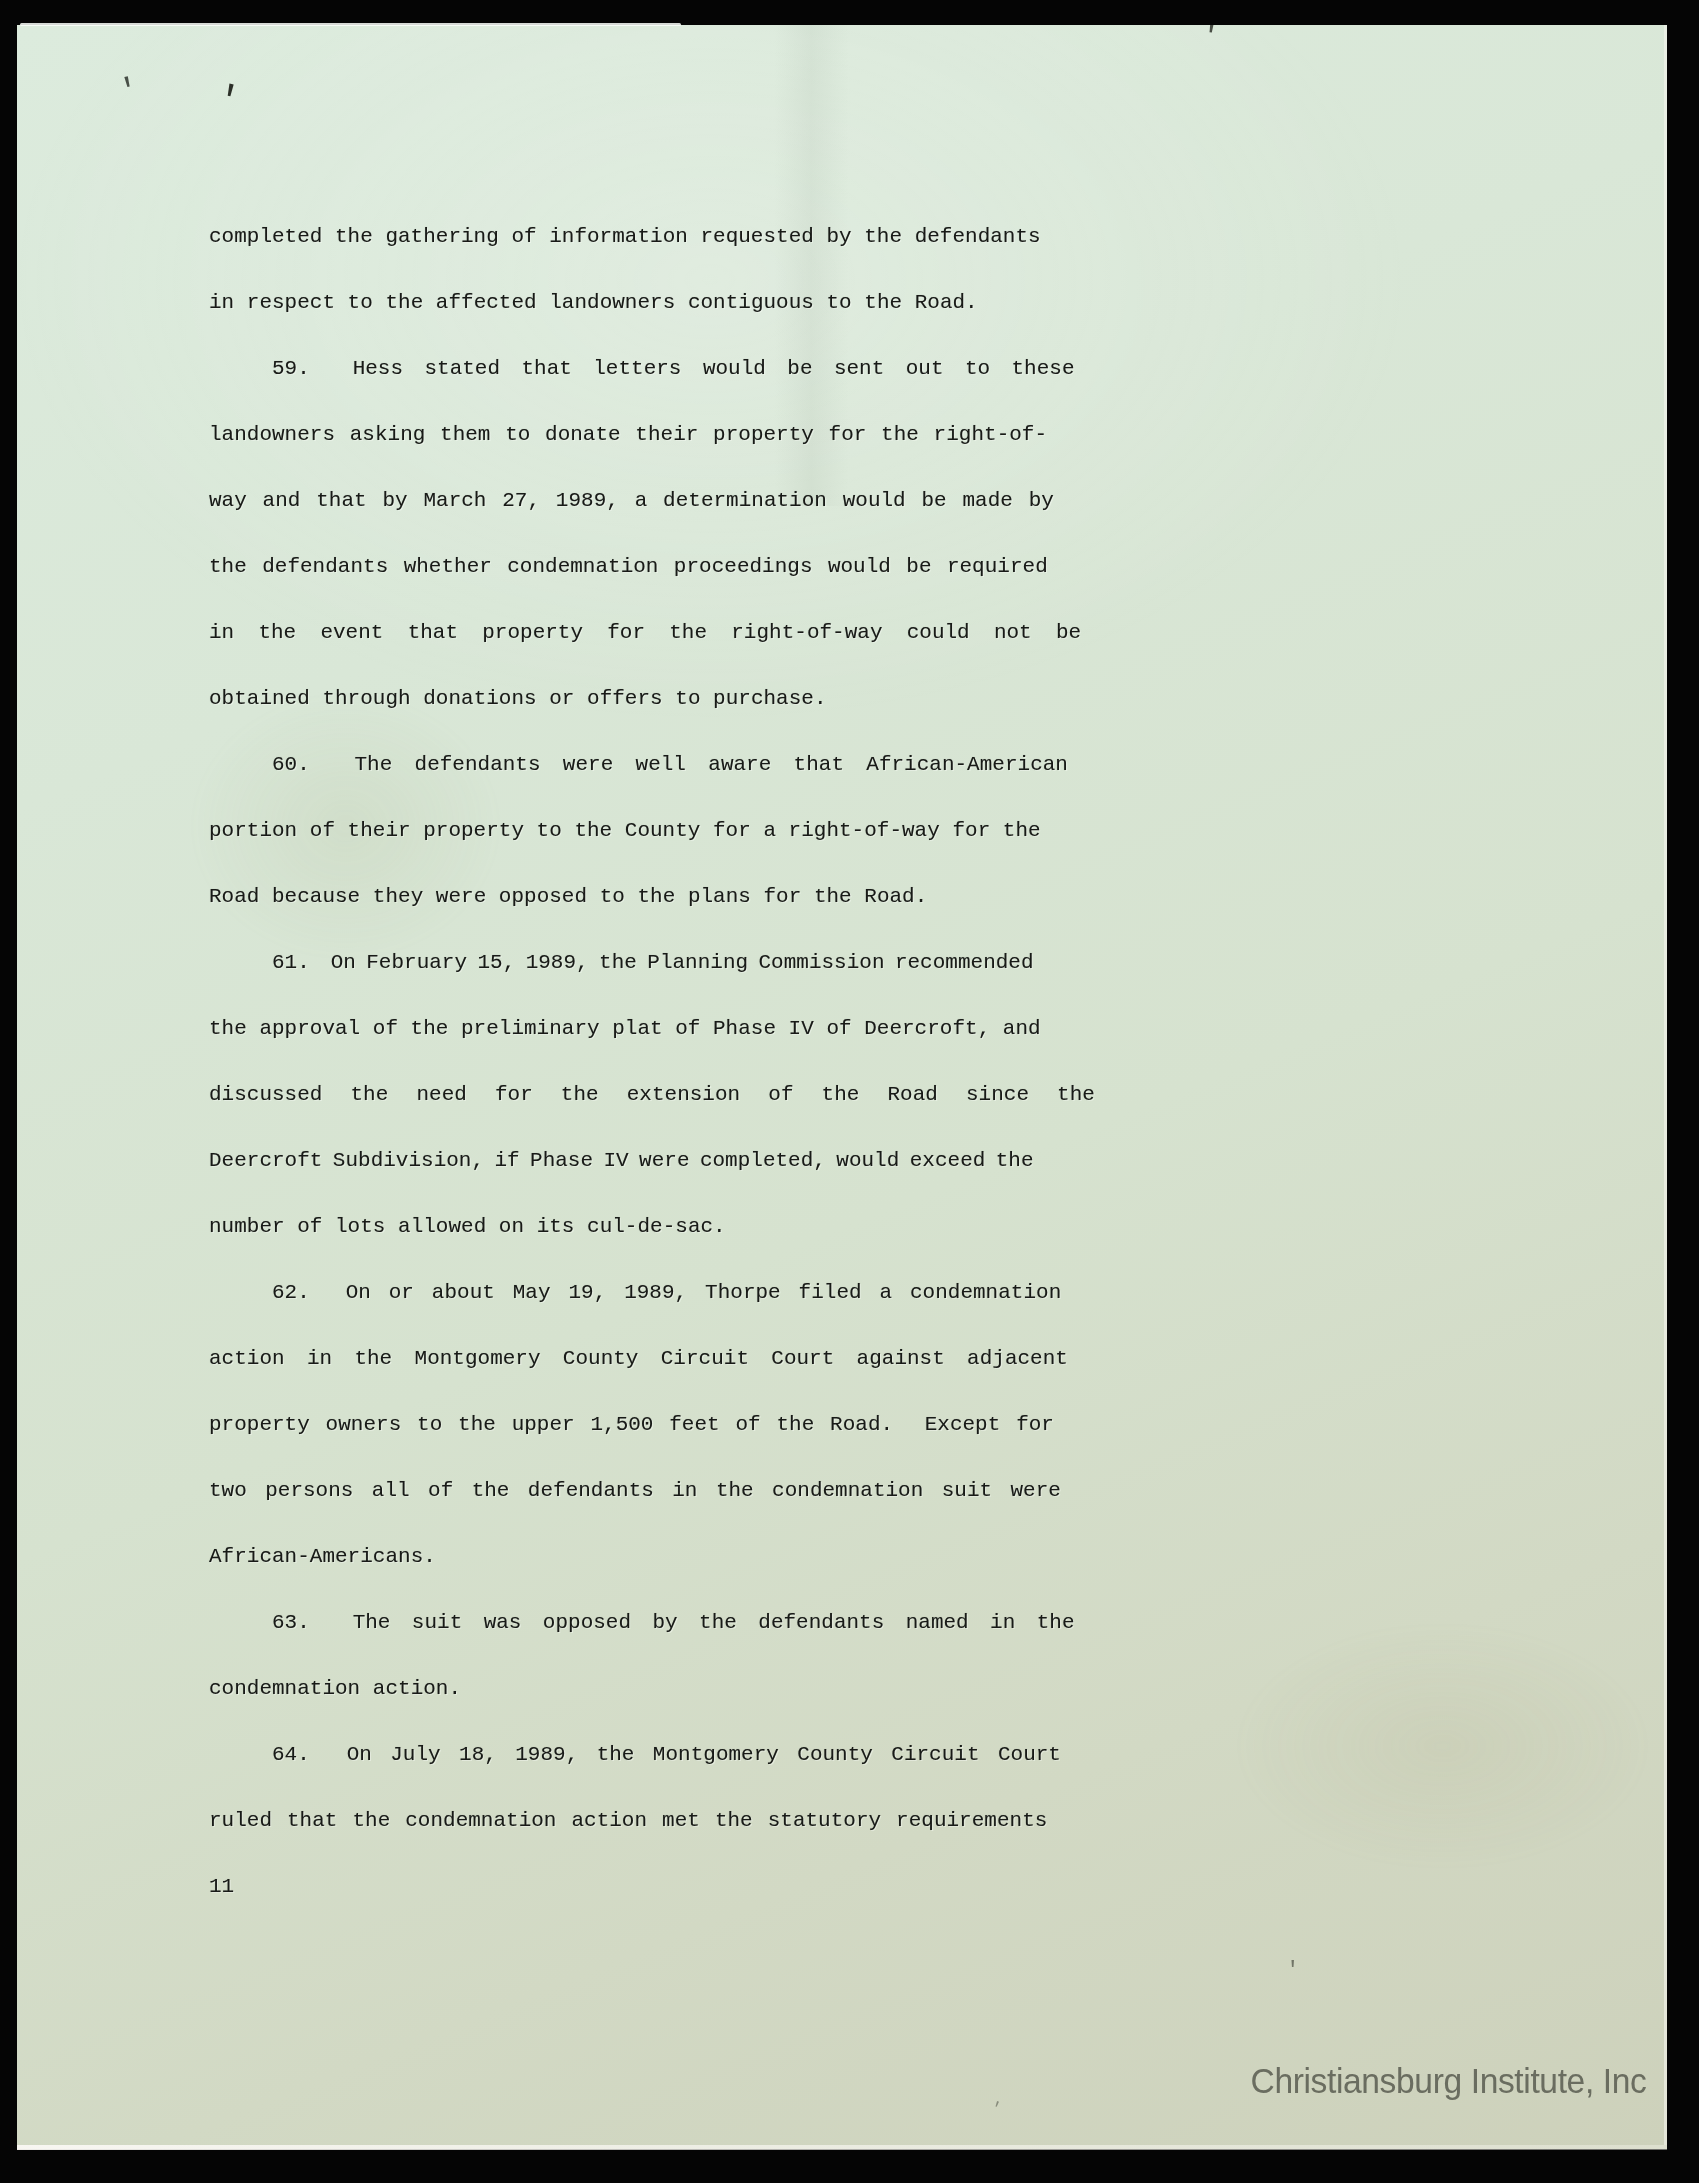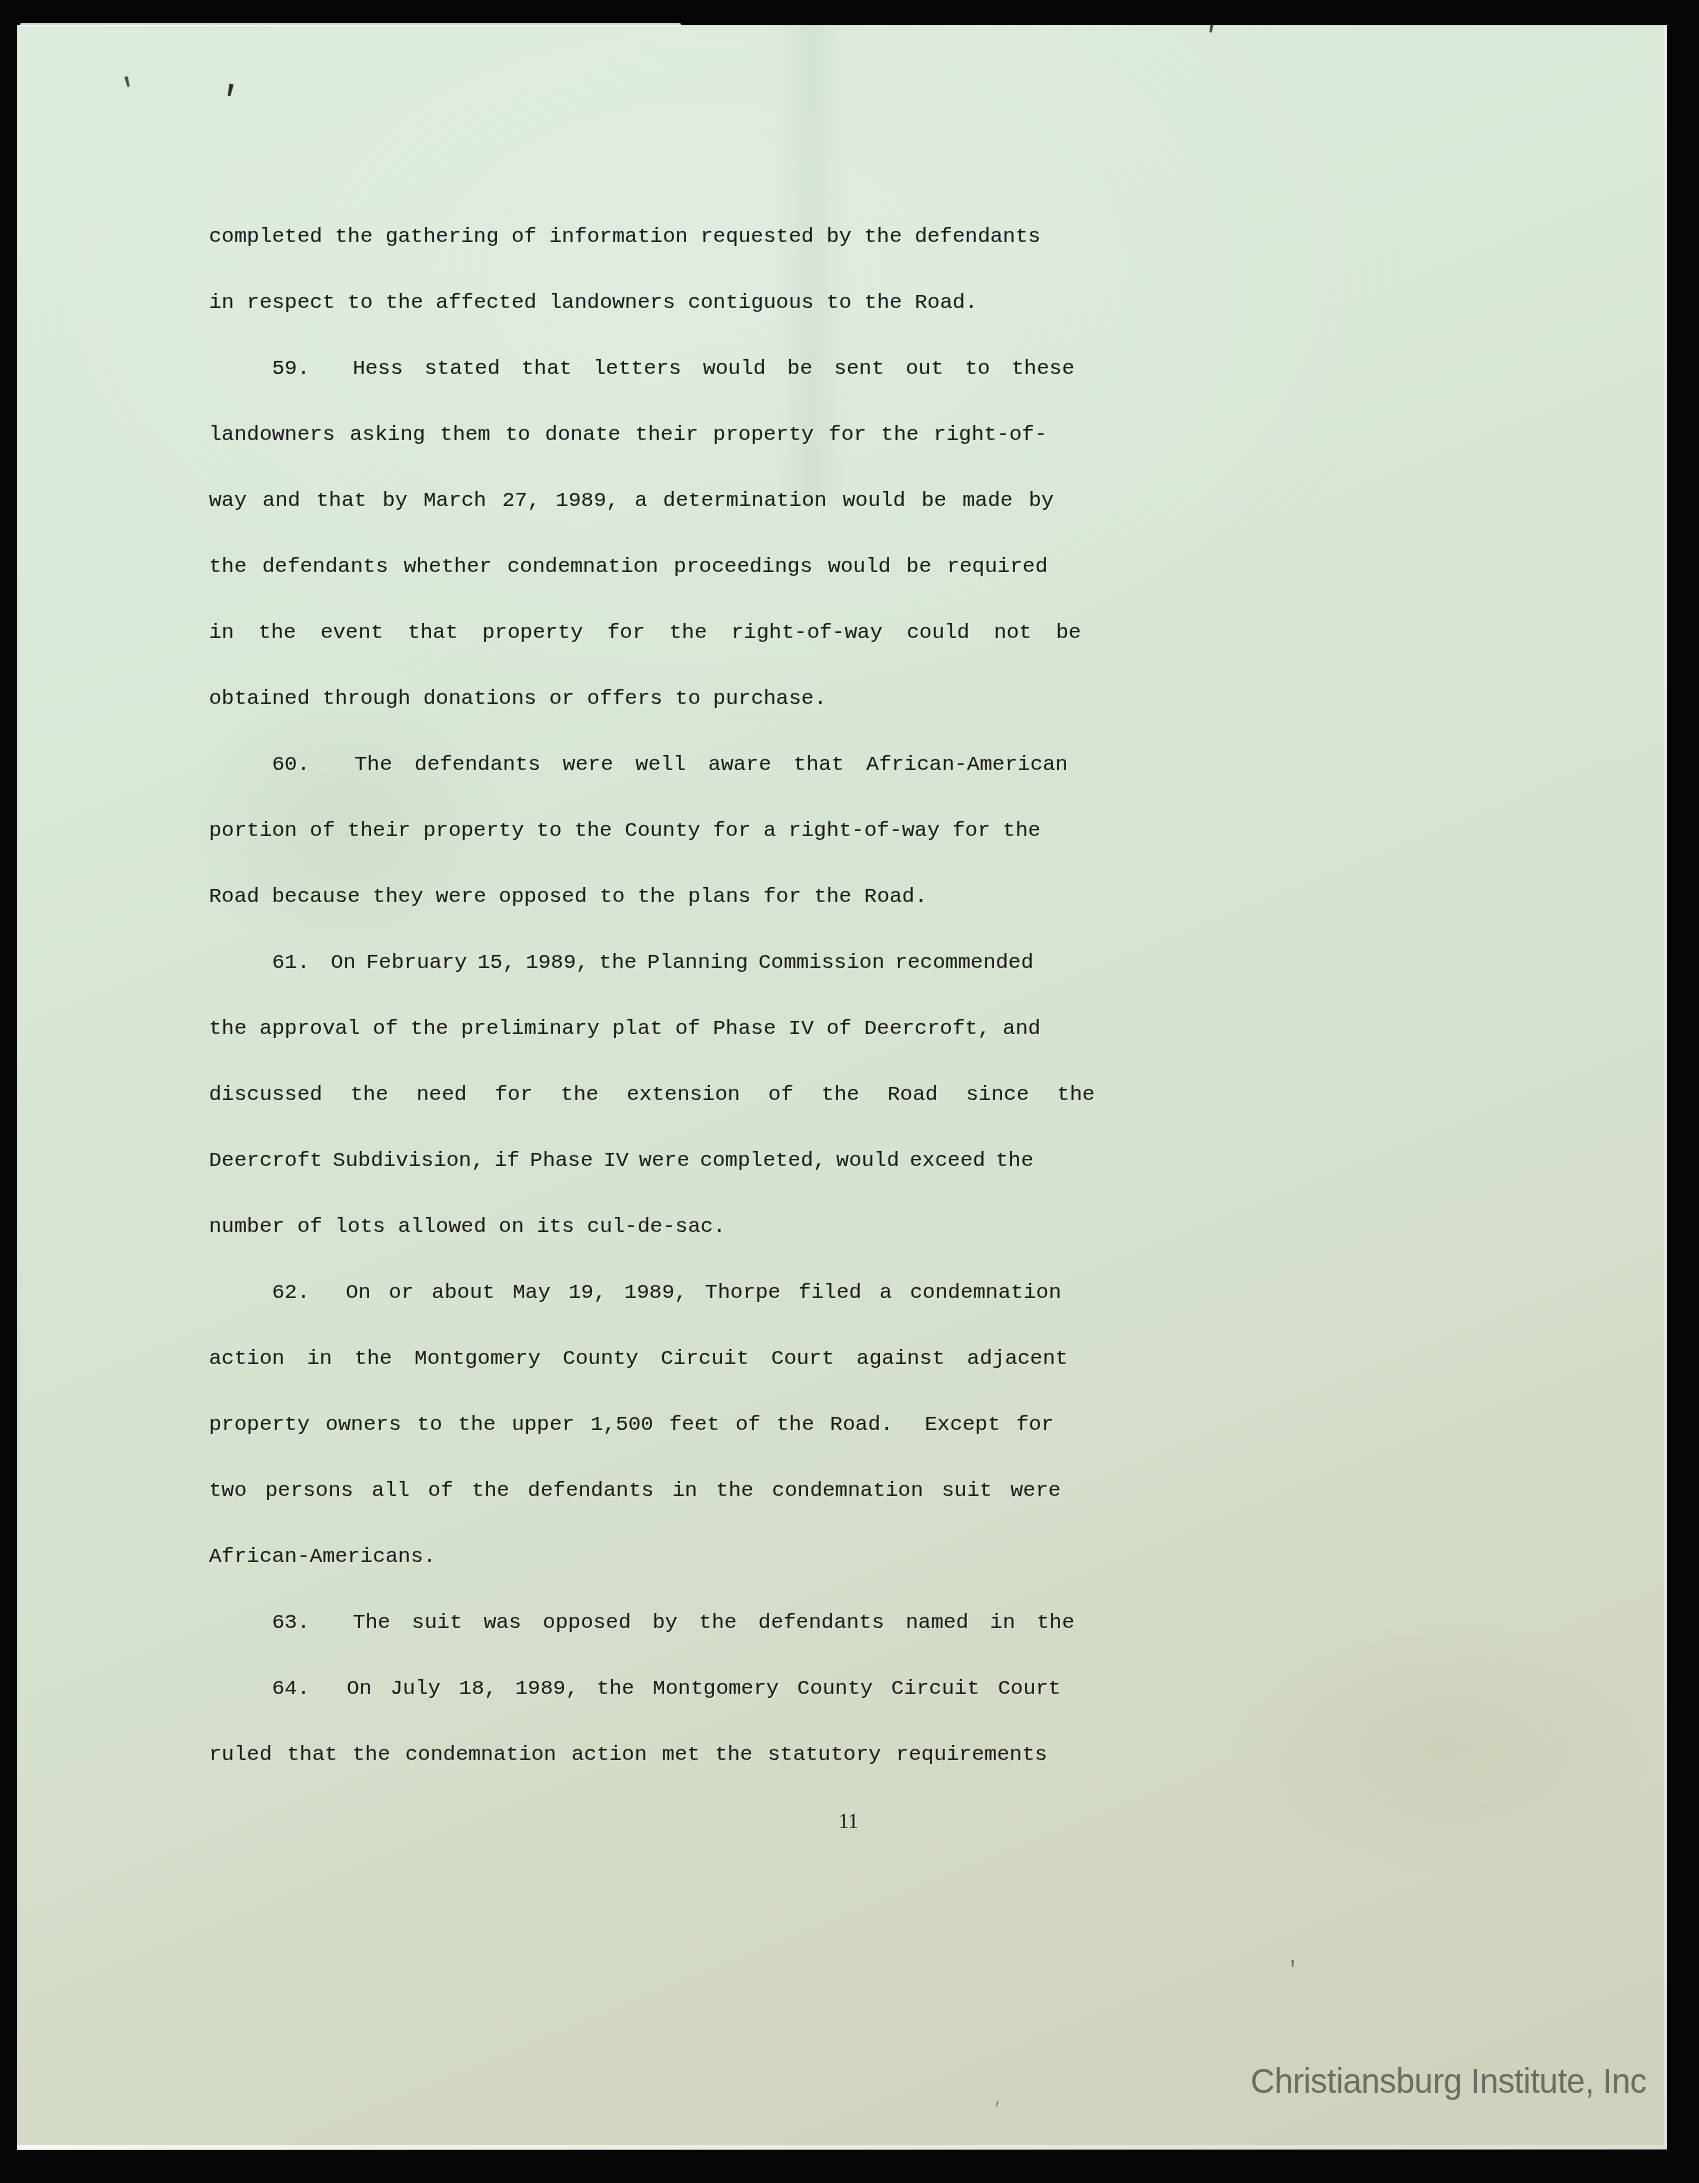--- a/index.html
+++ b/index.html
@@ -57,21 +57,21 @@
   .doc-text {
     position: absolute;
     left: 209px; top: 204px; width: 1279px;
     font-size: 21px;
     line-height: 66px;
     color: #181a17;
     text-shadow: 1.1px 1.1px 0 rgba(250,255,248,0.45), 0 0 0.8px rgba(40,50,40,0.35);
   }
   .line { white-space: pre; height: 66px; }
   .line span { display: inline-block; white-space: pre; }
-  .page-num { text-align: center; height: 66px; font-family: Liberation Serif, serif; }
+  .page-num { height: 66px; }
 
   
   .watermark {
     position: absolute;
     top: 2061px; right: 54px;
     font-family: "Liberation Sans", "DejaVu Sans", sans-serif;
     font-size: 35px;
     color: #6a6d60;
     letter-spacing: -0.4px;
     transform: scaleX(0.96);
@@ -112,20 +112,21 @@
       <div class="line j"><span class="ind"></span><span class="body" style="word-spacing: -0.01px;">the approval of the preliminary plat of Phase IV of Deercroft, and</span></div>
       <div class="line j"><span class="ind"></span><span class="body" style="word-spacing: 15.5px;">discussed the need for the extension of the Road since the</span></div>
       <div class="line j"><span class="ind"></span><span class="body" style="word-spacing: -2.2px;">Deercroft Subdivision, if Phase IV were completed, would exceed the</span></div>
       <div class="line"><span class="ind"></span><span class="body">number of lots allowed on its cul-de-sac.</span></div>
       <div class="line j"><span class="ind">     </span><span class="body" style="word-spacing: 5.3px;">62.  On or about May 19, 1989, Thorpe filed a condemnation</span></div>
       <div class="line j"><span class="ind"></span><span class="body" style="word-spacing: 9.7px;">action in the Montgomery County Circuit Court against adjacent</span></div>
       <div class="line j"><span class="ind"></span><span class="body" style="word-spacing: 3.2px;">property owners to the upper 1,500 feet of the Road.  Except for</span></div>
       <div class="line j"><span class="ind"></span><span class="body" style="word-spacing: 5.8px;">two persons all of the defendants in the condemnation suit were</span></div>
       <div class="line"><span class="ind"></span><span class="body">African-Americans.</span></div>
       <div class="line j"><span class="ind">     </span><span class="body" style="word-spacing: 8.8px;">63.  The suit was opposed by the defendants named in the</span></div>
+      <div class="line"><span class="ind"></span><span class="body">condemnation action.</span></div>
       <div class="line j"><span class="ind">     </span><span class="body" style="word-spacing: 5.8px;">64.  On July 18, 1989, the Montgomery County Circuit Court</span></div>
       <div class="line j"><span class="ind"></span><span class="body" style="word-spacing: 2.4px;">ruled that the condemnation action met the statutory requirements</span></div>
     </div>
   <div class="page-num">11</div>
 </div>
 
 <div class="watermark">Christiansburg Institute, Inc</div>
 
 <div id="specks">
     <div class="speck" style="left: 120px; top: 75px; font-size: 33px; color: rgb(47, 52, 46); opacity: 0.85; transform: rotate(-14deg);">'</div>

